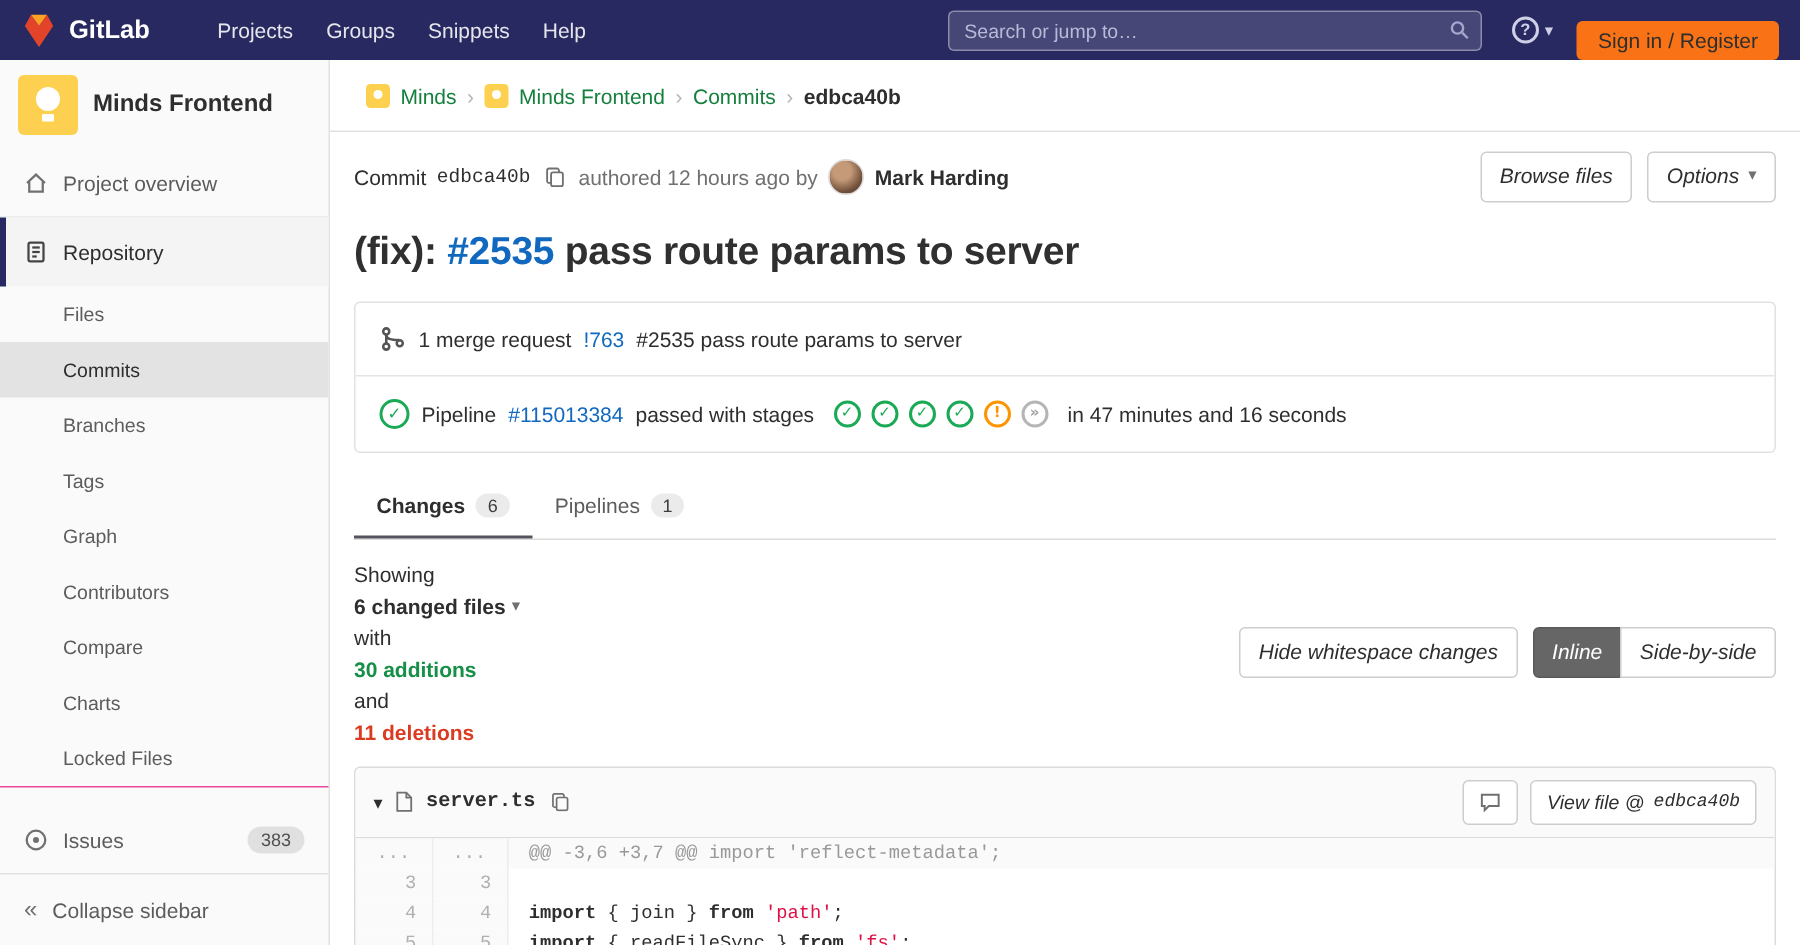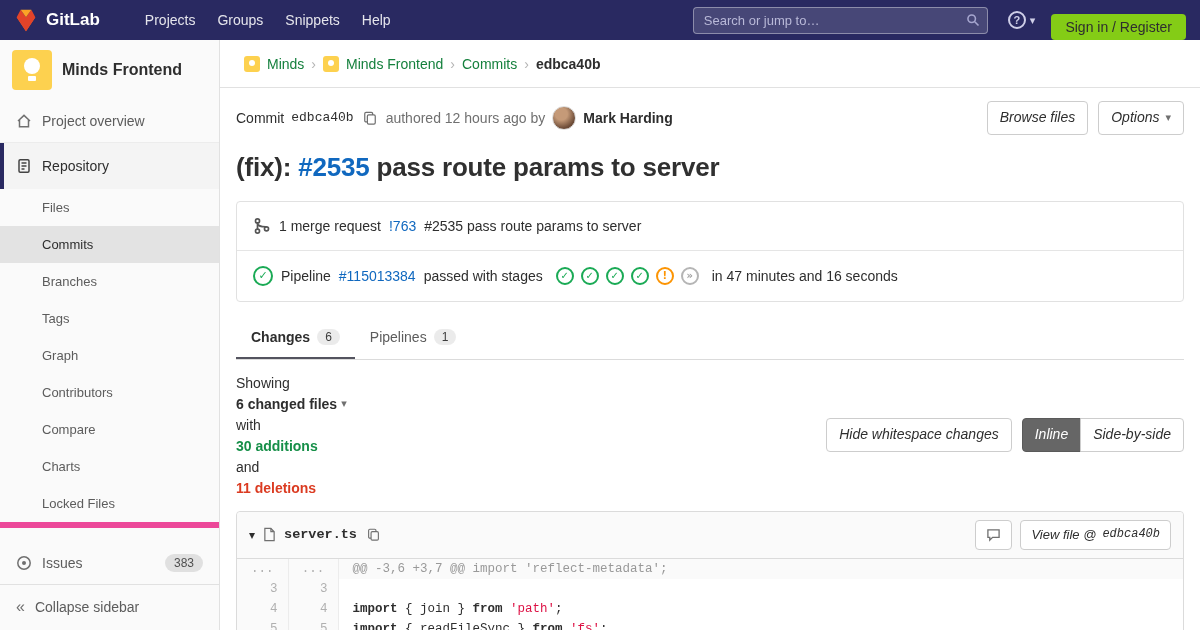--- a/index.html
+++ b/index.html
@@ -9,44 +9,44 @@
   .mono { font-family:"Liberation Mono","DejaVu Sans Mono",monospace; }
   .link { color:#1068bf; text-decoration:none; }
 
   
   .navbar { position:fixed; top:0; left:0; right:0; height:40px; background:#292961;
     display:flex; align-items:center; padding:0 14px; z-index:50; }
   .brand { display:flex; align-items:center; gap:8px; }
   .brand-text { color:#fff; font-weight:700; font-size:17px; }
   .nav-menu { list-style:none; display:flex; align-items:center; margin-left:34px; }
   .nav-menu li { color:rgba(255,255,255,.88); font-size:14px; padding:0 11px; }
-  .search-box { margin-left:auto; position:relative; width:295px; height:27px; }
+  .search-box { margin-left:auto; position:relative; width:356px; height:27px; }
   .search-input { width:100%; height:100%; background:rgba(255,255,255,.14);
     border:1px solid rgba(255,255,255,.38); border-radius:4px; color:#fff;
     padding:0 30px 0 10px; font-size:13px; font-family:inherit; outline:none; }
   .search-input::placeholder { color:#b9b9d8; }
   .search-icon { position:absolute; right:8px; top:6px; }
   .help-menu { display:flex; align-items:center; gap:4px; margin:0 16px 0 20px; }
   .q-circle { width:18px; height:18px; border-radius:50%; border:2px solid #cfcfe8;
     color:#cfcfe8; font-size:11px; font-weight:700; display:inline-flex; align-items:center; justify-content:center; }
   .chev { color:#cfcfe8; font-size:11px; }
   .chev-dark { color:#707070; font-size:11px; }
-  .signin-btn { background:#84cc16; color:#2e2e2e; border:none; border-radius:4px;
+  .signin-btn { background:#f97316; color:#2e2e2e; border:none; border-radius:4px;
     padding:5px 14px; font-size:14px; font-family:inherit;margin-top:13px; }
 
   
   .sidebar { position:fixed; top:40px; left:0; bottom:0; width:220px; background:#fafafa;
     border-right:1px solid #e1e1e1; display:flex; flex-direction:column; z-index:40; }
   .project-head { display:flex; align-items:center; gap:10px; padding:10px 12px; height:60px; }
   .project-avatar { width:40px; height:40px; border-radius:4px; background:#fdd14f; position:relative; flex:none; }
   .project-avatar::after { content:""; position:absolute; left:12px; top:8px; width:16px; height:16px; border-radius:50%; background:#fff; }
   .project-avatar::before { content:""; position:absolute; left:16px; bottom:9px; width:8px; height:5px; border-radius:1px; background:#fff; }
   .project-name { font-weight:600; font-size:16px; color:#2e2e2e; }
   .nav-item { display:flex; align-items:center; gap:10px; padding:0 16px; height:44px; color:#5c5c5c; font-size:14px; }
-  .repo-section { border-top:1px solid #ececec; border-bottom:6px solid #ec4899; }
+  .repo-section { border-top:1px solid #ececec; border-bottom:1px solid #ec4899; }
   .repo-head { height:46px; border-left:4px solid #292961; padding-left:12px; color:#2e2e2e; background:#f4f4f4; }
   .subnav { list-style:none; }
   .subnav li { height:37px; display:flex; align-items:center; padding-left:42px; font-size:13px; color:#5c5c5c; }
   .subnav li.active { background:#e3e3e3; color:#2e2e2e; }
   .issues-row { margin-top:13px; }
   .badge { margin-left:auto; background:rgba(0,0,0,.1); color:#4f4f4f; border-radius:10px;
     padding:2px 9px; font-size:12px; }
   .collapse-row { margin-top:auto; border-top:1px solid #e1e1e1; height:48px; display:flex;
     align-items:center; gap:10px; padding:0 16px; color:#5c5c5c; font-size:14px; }
   .collapse-icon { font-size:16px; color:#707070; }

